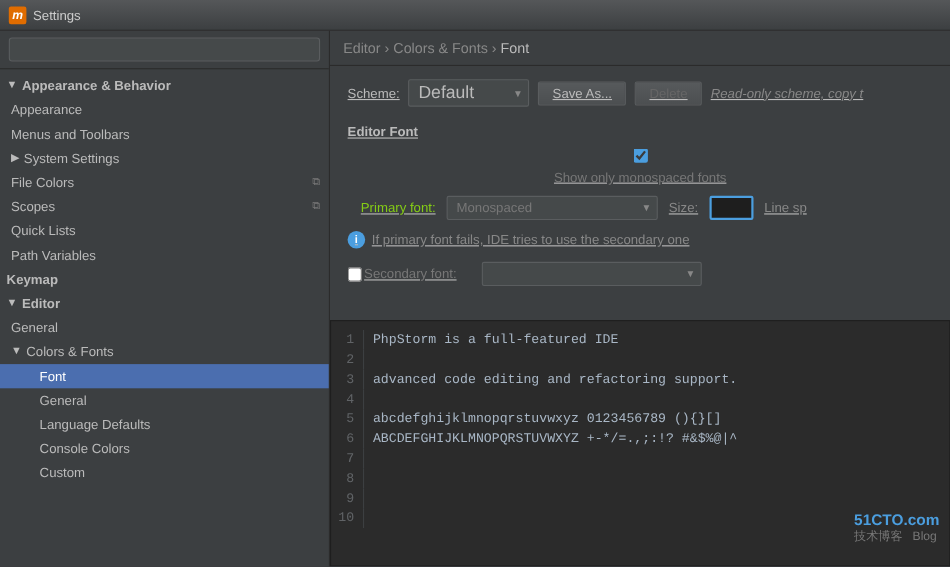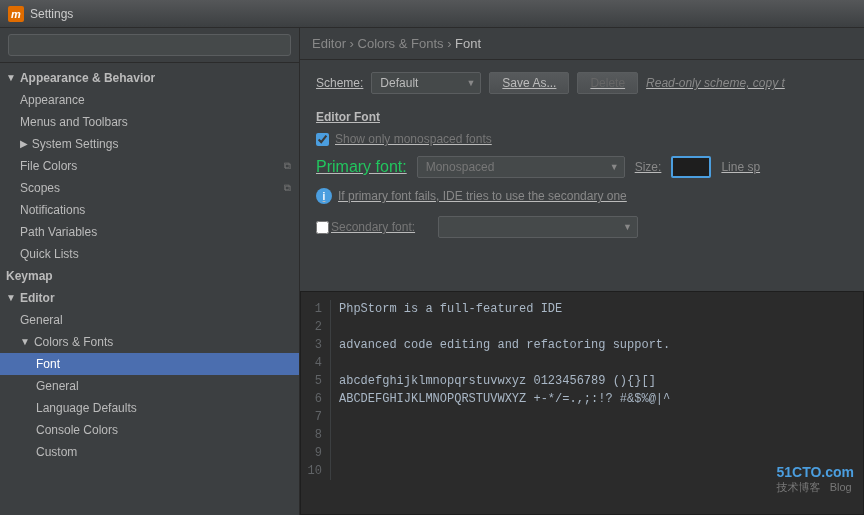--- a/index.html
+++ b/index.html
@@ -66,21 +66,21 @@
       color: #bbbbbb;
       font-size: 12px;
       line-height: 18px;
     }
     .tree-item.selected { background: #4b6eaf; color: white; }
     .tree-item.category {
       font-weight: bold;
       color: #bbbbbb;
       padding-left: 6px;
     }
-    .tree-item.level1 { padding-left: 20px; text-align: center; }
+    .tree-item.level1 { padding-left: 10px; text-align: center; }
     .tree-item.level2 { padding-left: 36px; }
     .tree-arrow {
       margin-right: 4px;
       font-size: 10px;
       display: inline-block;
     }
     .tree-item .copy-icon {
       margin-left: auto;
       font-size: 10px;
       color: #777;
@@ -114,21 +114,21 @@
       align-items: center;
       gap: 8px;
       margin-bottom: 16px;
     }
     .scheme-label { color: #bbbbbb; font-size: 12px; }
     .scheme-select {
       background: #45494a;
       border: 1px solid #5a5d5f;
       color: #bbbbbb;
       padding: 3px 24px 3px 8px;
-      font-size: 12px;
+      font-size: 16px;
       border-radius: 2px;
       outline: none;
       appearance: none;
       -webkit-appearance: none;
       min-width: 110px;
       cursor: pointer;
       position: relative;
     }
     .select-wrapper {
       position: relative;
@@ -161,34 +161,35 @@
       color: #bbbbbb;
       font-weight: bold;
       margin-bottom: 8px;
     }
 
     .checkbox-row {
       display: flex;
       align-items: center;
       gap: 6px;
       margin-bottom: 10px;
+      flex-direction: column;
     }
     .checkbox-row input[type=checkbox] {
       width: 13px; height: 13px;
       accent-color: #4b9edf;
     }
     .checkbox-label { font-size: 12px; color: #777; }
 
     .font-row {
       display: flex;
       align-items: center;
       gap: 10px;
       margin-bottom: 10px;
     }
-    .font-label { font-size: 16px; color: #22c55e; min-width: 80px; text-align: right; }
+    .font-label { font-size: 12px; color: #84cc16; min-width: 80px; text-align: right; }
     .font-select-wrapper {
       position: relative;
       display: inline-block;
     }
     .font-select-wrapper::after {
       content: '▼';
       position: absolute;
       right: 6px;
       top: 50%;
       transform: translateY(-50%);
@@ -199,21 +200,21 @@
     .font-select {
       background: #45494a;
       border: 1px solid #5a5d5f;
       color: #777;
       padding: 3px 24px 3px 8px;
       font-size: 12px;
       border-radius: 2px;
       outline: none;
       appearance: none;
       -webkit-appearance: none;
-      width: 208px;
+      width: 192px;
       cursor: pointer;
     }
     .size-label { font-size: 12px; color: #888; }
     .size-input {
       background: #1e1e1e;
       border: 2px solid #4b9edf;
       color: #bbbbbb;
       padding: 2px 4px;
       font-size: 12px;
       width: 40px;
@@ -352,27 +353,24 @@
       </div>
       <div class="tree-item level1">
         <span>File Colors</span>
         <span class="copy-icon">⧉</span>
       </div>
       <div class="tree-item level1">
         <span>Scopes</span>
         <span class="copy-icon">⧉</span>
       </div>
       <div class="tree-item level1">
-        <span>Notifications</span>
+        <span>Quick Lists</span>
       </div>
       <div class="tree-item level1">
         <span>Path Variables</span>
-      </div>
-      <div class="tree-item level1">
-        <span>Quick Lists</span>
       </div>
 
       <div class="tree-item category">
         <span>Keymap</span>
       </div>
 
       <div class="tree-item category">
         <span class="tree-arrow">▼</span>
         <span>Editor</span>
       </div>

